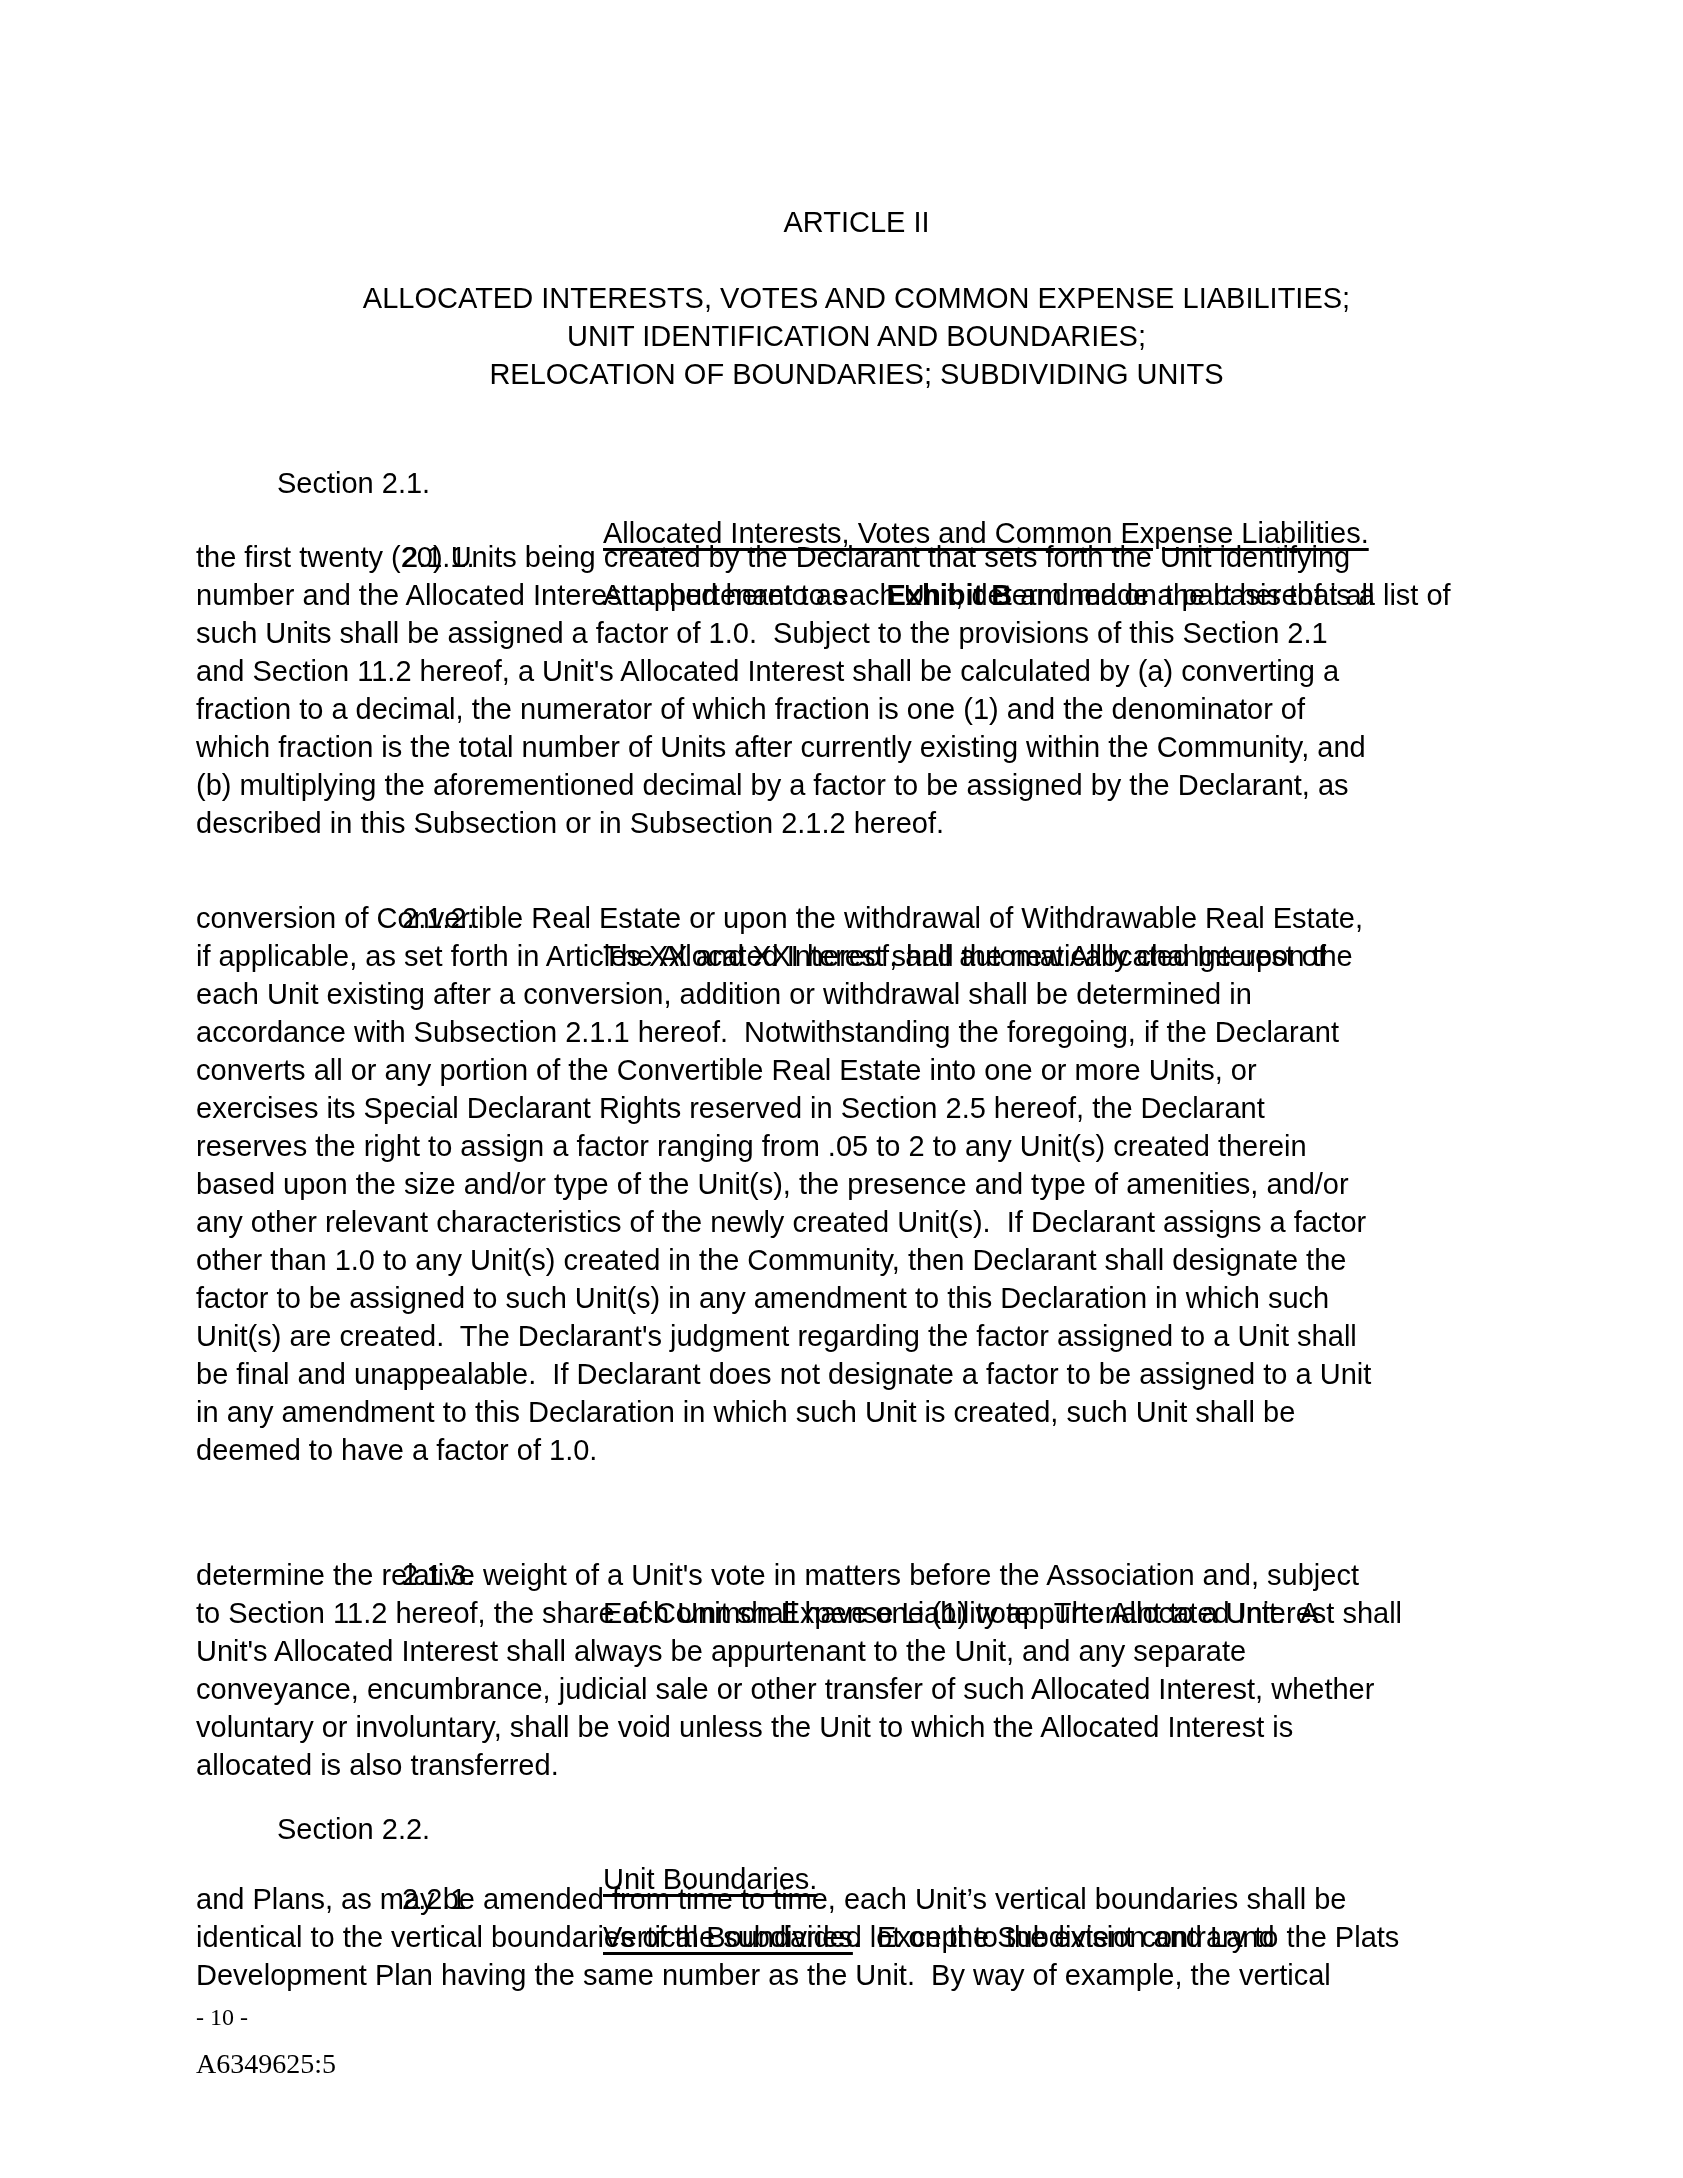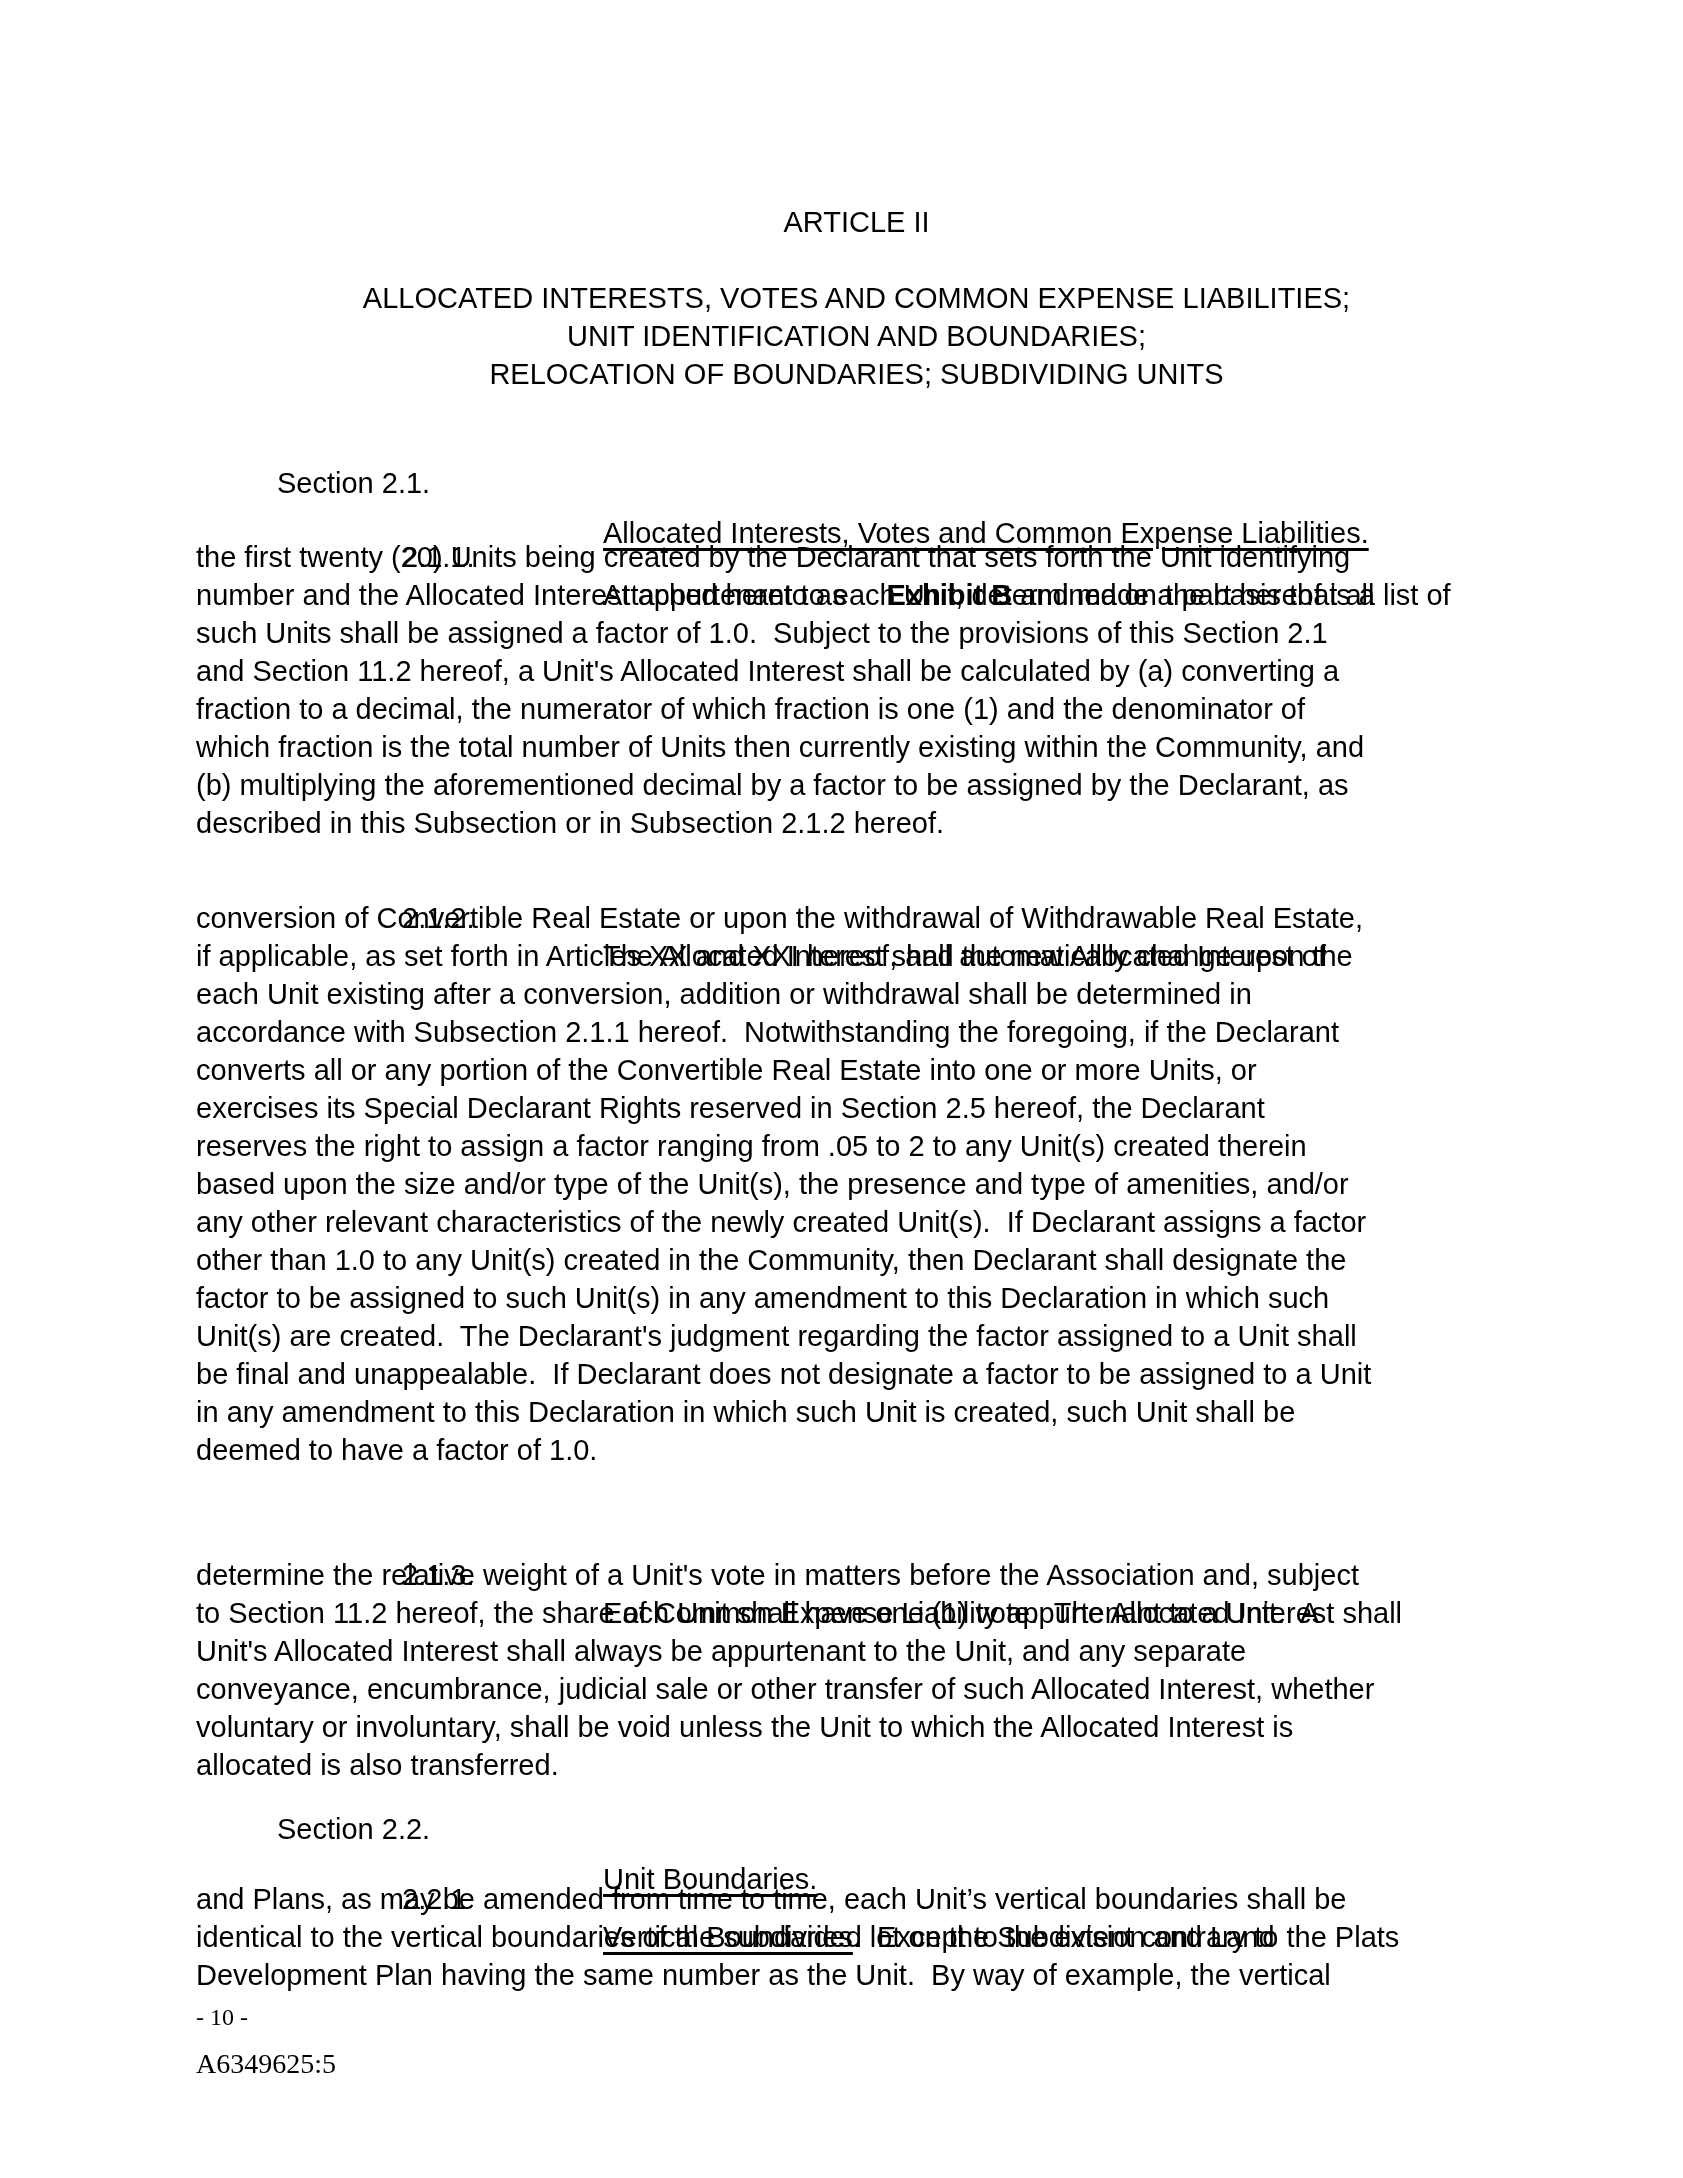--- a/index.html
+++ b/index.html
@@ -102,21 +102,21 @@
   <div class="block" style="top:500px">
     <div class="line">
       <span class="num">2.1.1.</span>
       <span class="tabbed"><span>Attached hereto as </span><span class="b">Exhibit B</span><span> and made a part hereof is a list of</span></span>
     </div>
     <div class="line">the first twenty (20) Units being created by the Declarant that sets forth the Unit identifying</div>
     <div class="line">number and the Allocated Interest appurtenant to each Unit, determined on the basis that all</div>
     <div class="line">such Units shall be assigned a factor of 1.0.  Subject to the provisions of this Section 2.1</div>
     <div class="line">and Section 11.2 hereof, a Unit's Allocated Interest shall be calculated by (a) converting a</div>
     <div class="line">fraction to a decimal, the numerator of which fraction is one (1) and the denominator of</div>
-    <div class="line">which fraction is the total number of Units then currently existing within the Community, and</div>
+    <div class="line">which fraction is the total number of Units after currently existing within the Community, and</div>
     <div class="line">(b) multiplying the aforementioned decimal by a factor to be assigned by the Declarant, as</div>
     <div class="line">described in this Subsection or in Subsection 2.1.2 hereof.</div>
   </div>
 
   <div class="block" style="top:861px">
     <div class="line">
       <span class="num">2.1.2.</span>
       <span class="tabbed">The Allocated Interest shall automatically change upon the</span>
     </div>
     <div class="line">conversion of Convertible Real Estate or upon the withdrawal of Withdrawable Real Estate,</div>

